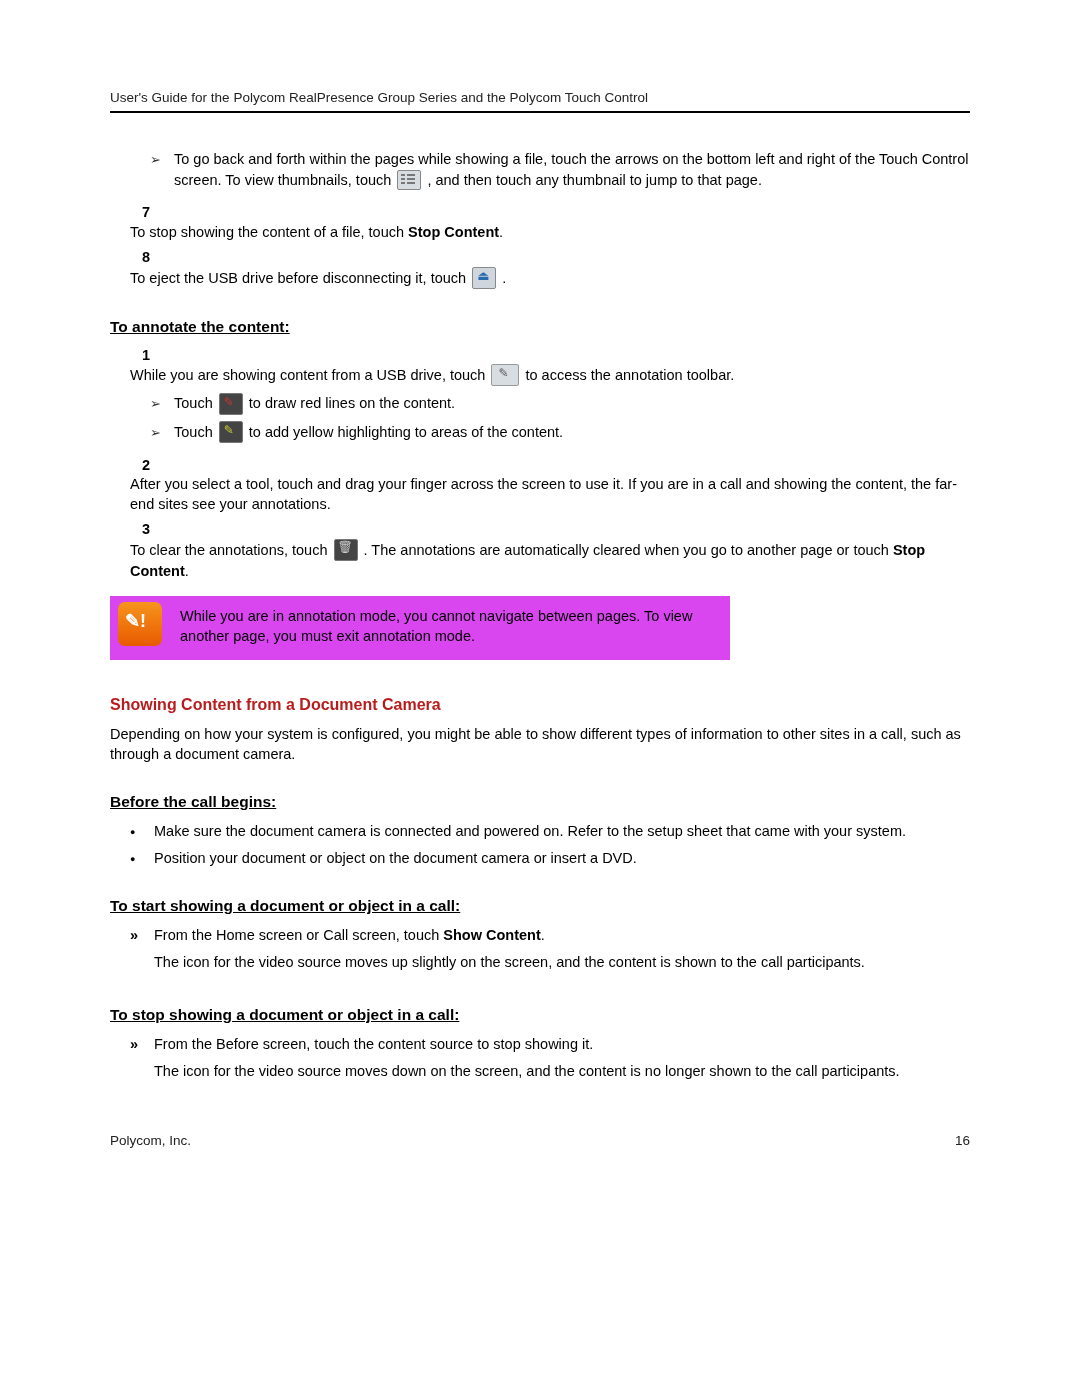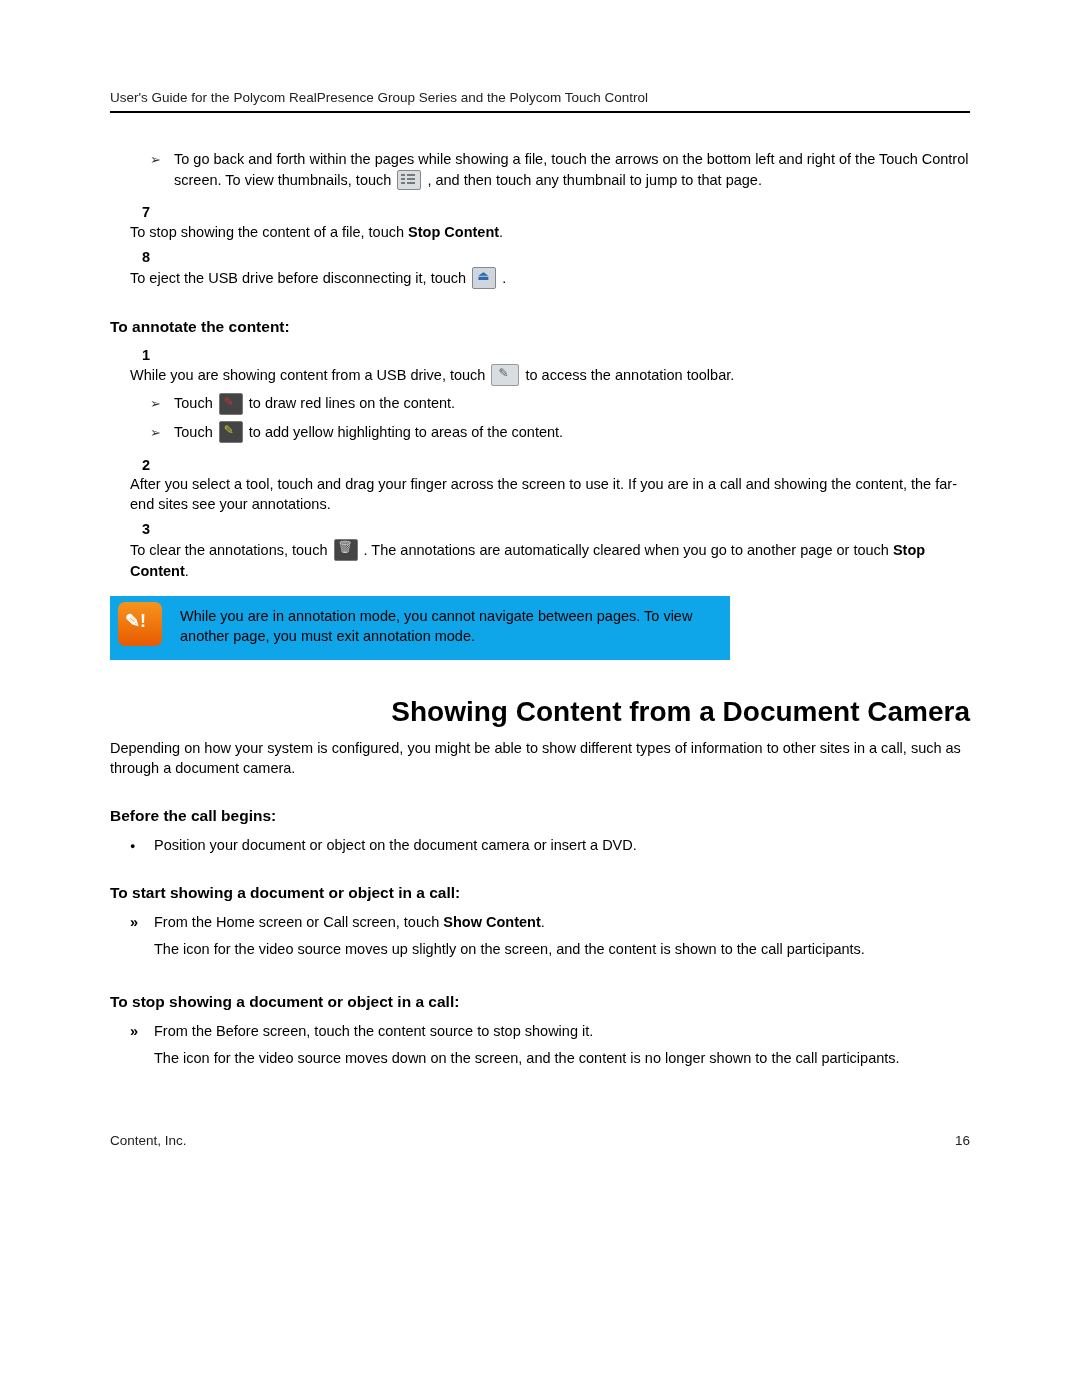--- a/index.html
+++ b/index.html
@@ -67,27 +67,27 @@
     top: -1px;
   }
   .raquo::before {
     content: "»";
     font-weight: bold;
   }
   .subheading {
     font-size: 15.5px;
     font-weight: bold;
     margin: 28px 0 10px 0;
+    text-decoration: underline;
   }
   .section-h {
-    font-size: 28px;
+    font-size: 16px;
     font-weight: bold;
     margin: 36px 0 10px 0;
-    color: #000000;
-    text-align: right;
+    color: #b91c1c;
   }
   .para {
     font-size: 14.5px;
     line-height: 1.4;
     margin: 6px 0;
   }
   .inline-icon {
     display: inline-block;
     vertical-align: middle;
     position: relative;
@@ -138,21 +138,21 @@
     background:
       linear-gradient(#777,#777) 0 0/4px 2px no-repeat,
       linear-gradient(#777,#777) 0 4px/4px 2px no-repeat,
       linear-gradient(#777,#777) 0 8px/4px 2px no-repeat,
       linear-gradient(#777,#777) 6px 0/8px 2px no-repeat,
       linear-gradient(#777,#777) 6px 4px/8px 2px no-repeat,
       linear-gradient(#777,#777) 6px 8px/8px 2px no-repeat;
   }
   .note-box {
     display:flex;
-    background:#0ea5e9;
+    background:#d946ef;
     margin: 14px 0 30px 0;
     width: 620px;
   }
   .note-icon {
     width:60px; flex-shrink:0;
     display:flex; align-items:flex-start; justify-content:center;
     padding:6px 0;
     background:transparent;
   }
   .note-icon-inner{
@@ -272,20 +272,24 @@
     <div class="note-text">While you are in annotation mode, you cannot navigate between pages. To view another page, you must exit annotation mode.</div>
   </div>
 
   <div class="section-h">Showing Content from a Document Camera</div>
   <div class="para">Depending on how your system is configured, you might be able to show different types of information to other sites in a call, such as through a document camera.</div>
 
   <div class="subheading">Before the call begins:</div>
   <div class="content-block">
     <div class="sub-row" style="margin-left:0">
       <div class="sub-marker bullet"></div>
+      <div>Make sure the document camera is connected and powered on. Refer to the setup sheet that came with your system.</div>
+    </div>
+    <div class="sub-row" style="margin-left:0">
+      <div class="sub-marker bullet"></div>
       <div>Position your document or object on the document camera or insert a DVD.</div>
     </div>
   </div>
 
   <div class="subheading">To start showing a document or object in a call:</div>
   <div class="content-block">
     <div class="sub-row" style="margin-left:0">
       <div class="sub-marker raquo"></div>
       <div>
         <span>From the Home screen or Call screen, touch </span><b>Show Content</b><span>.</span>
@@ -299,17 +303,17 @@
     <div class="sub-row" style="margin-left:0">
       <div class="sub-marker raquo"></div>
       <div>
         <span>From the Before screen, touch the content source to stop showing it.</span>
         <div class="para after-sub">The icon for the video source moves down on the screen, and the content is no longer shown to the call participants.</div>
       </div>
     </div>
   </div>
 
   <div class="footer">
-    <span>Content, Inc.</span>
+    <span>Polycom, Inc.</span>
     <span>16</span>
   </div>
 
 </div>
 
 </body></html>

